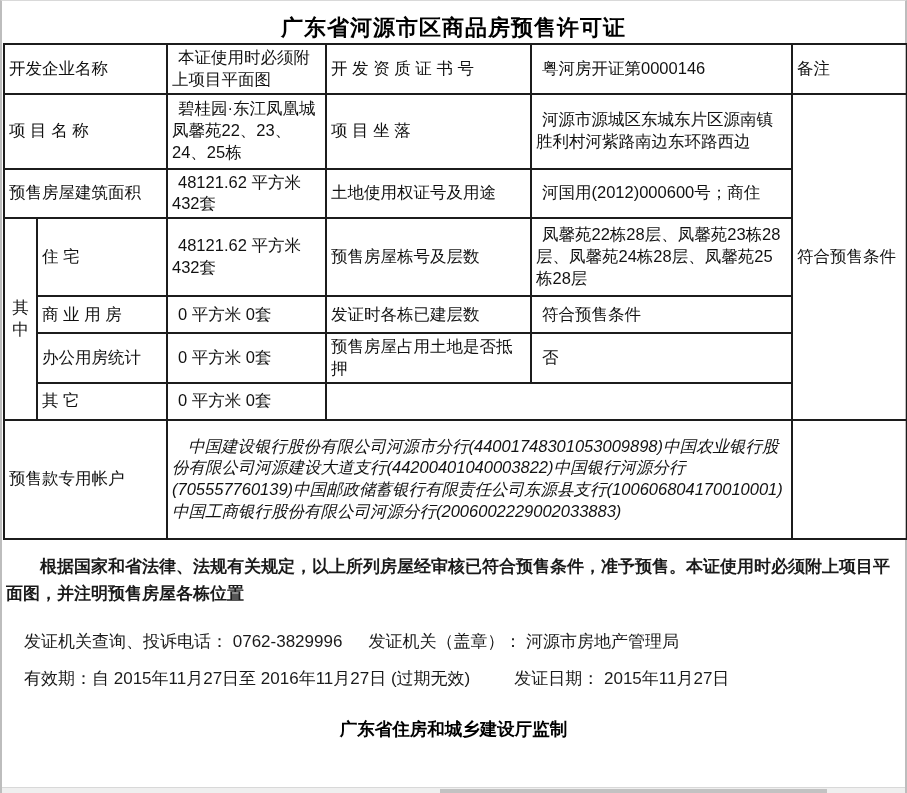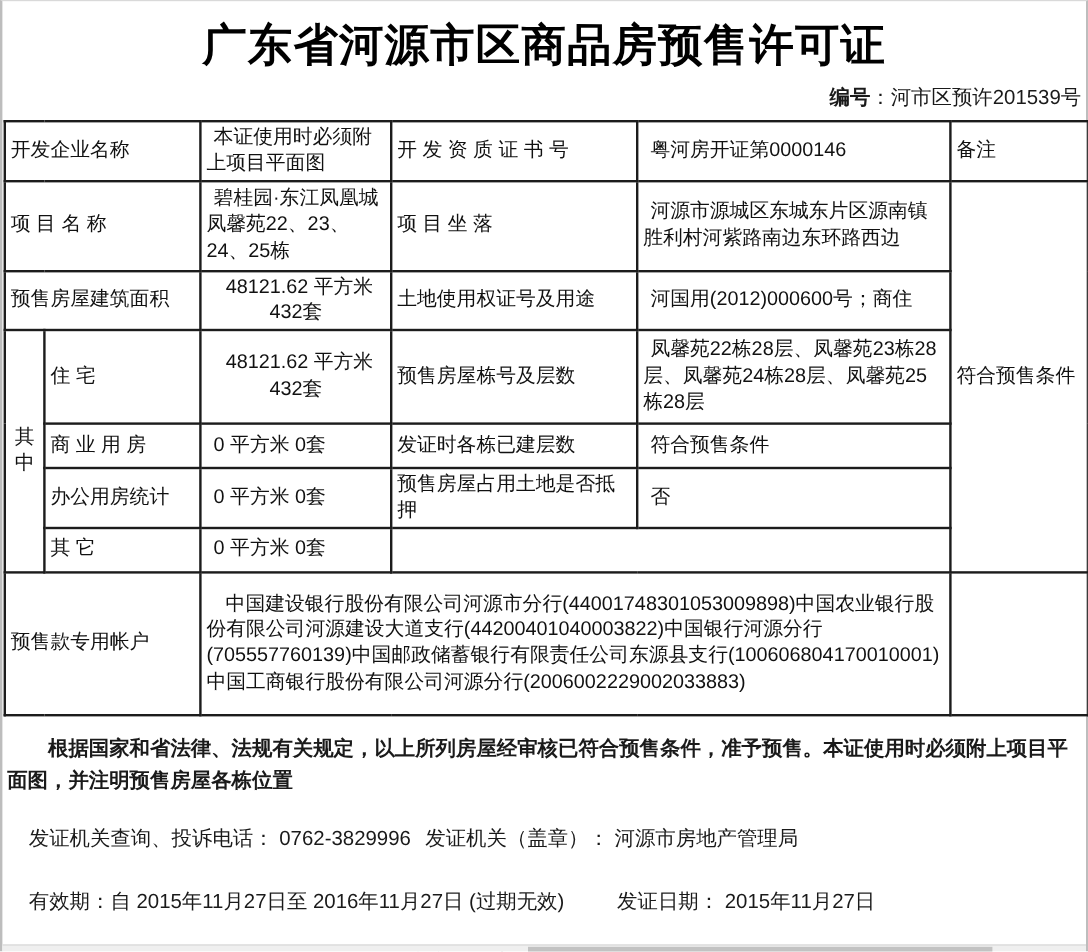--- a/index.html
+++ b/index.html
@@ -17,21 +17,21 @@
     height: 793px;
     border-left: 2px solid #bdbdbd;
     border-right: 2px solid #bdbdbd;
     border-top: 1px solid #d9d9d9;
     padding: 0;
     position: relative;
     background: #fff;
   }
   .doc-title {
     text-align: center;
-    font-size: 37px;
+    font-size: 22px;
     font-weight: 900;
     letter-spacing: 1px;
     padding-top: 12px;
     color: #000;
   }
   .serial-line {
     text-align: right;
     font-size: 17px;
     padding-right: 4px;
     margin-top: 7px;
@@ -50,51 +50,52 @@
   }
   table.permit td {
     border: 2px solid #1c1c1c;
     padding: 2px 4px;
     vertical-align: middle;
     line-height: 1.32;
     overflow: hidden;
   }
   td.center { text-align: left; }
   td.vtop { vertical-align: top; }
-  .preline { white-space: pre-line; text-align: center; }
+  .preline { white-space: pre-line; }
   td.indent { text-indent: 6px; }
   td.among-cell {
     text-align: center;
     line-height: 3.3;
     white-space: pre-line;
     padding: 0;
   }
   td.bank-cell {
     line-height: 1.36;
     text-indent: 16px;
     padding: 2px 6px;
+    font-style: italic;
   }
 
   .note-paragraph {
     font-size: 17px;
     line-height: 1.62;
     margin-top: 13px;
     padding: 0 6px 0 4px;
     text-indent: 2em;
     font-weight: bold;
   }
   .phone-line {
     font-size: 17px;
     margin-top: 22px;
     padding-left: 22px;
   }
-  .authority-part { margin-left: 12px; }
+  .authority-part { margin-left: 26px; }
   .validity-line {
     font-size: 17px;
-    margin-top: 30px;
+    margin-top: 14px;
     padding-left: 22px;
   }
   .issue-date-part { margin-left: 44px; }
   .supervisor-line {
     text-align: center;
     font-size: 17.5px;
     font-weight: bold;
     margin-top: 27px;
     color: #000;
   }
@@ -117,23 +118,20 @@
     background: #c2c2c2;
   }
 </style>
 </head>
 <body>
 
 <div class="page">
 
   <div class="doc-title">广东省河源市区商品房预售许可证</div>
 
-  <div class="serial-line">
-    <span class="serial-label">编号</span><span class="serial-value">：河市区预许201539号</span>
-  </div>
 
   <table class="permit">
     <colgroup>
       <col style="width:33px">
       <col style="width:130px">
       <col style="width:159px">
       <col style="width:205px">
       <col style="width:261px">
       <col style="width:115px">
     </colgroup>

